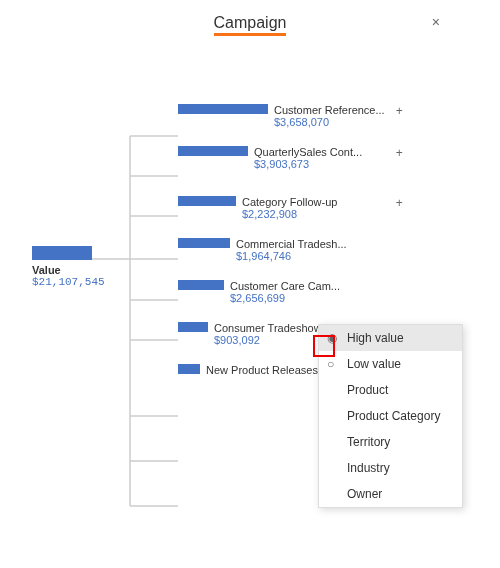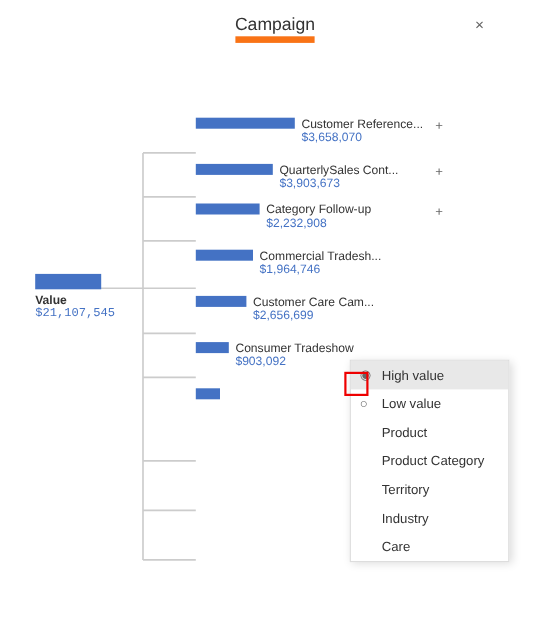--- a/index.html
+++ b/index.html
@@ -25,21 +25,21 @@
       display: flex;
       align-items: center;
       justify-content: center;
       padding: 14px 0 10px 0;
       position: relative;
     }
     .header-title {
       font-size: 16px;
       font-weight: 400;
       color: #333;
-      border-bottom: 6px solid #f97316;
+      border-bottom: 3px solid #f97316;
       padding-bottom: 1px;
     }
     .close-icon {
       position: absolute;
       right: 60px;
       top: 14px;
       font-size: 14px;
       color: #666;
       cursor: pointer;
     }
@@ -226,21 +226,21 @@
         <div class="bar-wrap">
           <div class="bar" style="width:90px;"></div>
         </div>
         <div class="item-info">
           <span class="item-name">Customer Reference...</span>
           <span class="item-value">$3,658,070</span>
         </div>
         <span class="plus-icon">+</span>
       </div>
 
-      <div class="campaign-item" style="margin-bottom:12px;">
+      <div class="campaign-item" style="margin-bottom:26px;">
         <div class="bar-wrap">
           <div class="bar" style="width:70px;"></div>
         </div>
         <div class="item-info">
           <span class="item-name">QuarterlySales Cont...</span>
           <span class="item-value">$3,903,673</span>
         </div>
         <span class="plus-icon">+</span>
       </div>
 
@@ -284,20 +284,21 @@
           <span class="item-name">Consumer Tradeshow</span>
           <span class="item-value">$903,092</span>
         </div>
       </div>
 
       <div class="campaign-item" style="margin-bottom:18px;">
         <div class="bar-wrap">
           <div class="bar" style="width:22px;"></div>
         </div>
         <div class="item-info">
+          <span class="item-name">New Product Releases</span>
         </div>
         <span class="plus-icon">+</span>
       </div>
 
     </div>
 
     <div class="context-menu">
       <div class="context-menu-item active">
         <span class="menu-icon">◉</span>
         <span>High value</span>
@@ -312,20 +313,20 @@
       <div class="context-menu-item">
         <span>Product Category</span>
       </div>
       <div class="context-menu-item">
         <span>Territory</span>
       </div>
       <div class="context-menu-item">
         <span>Industry</span>
       </div>
       <div class="context-menu-item">
-        <span>Care</span>
+        <span>Owner</span>
       </div>
     </div>
 
     <div class="red-box"></div>
 
   </div>
 </div>
 
 </body></html>

